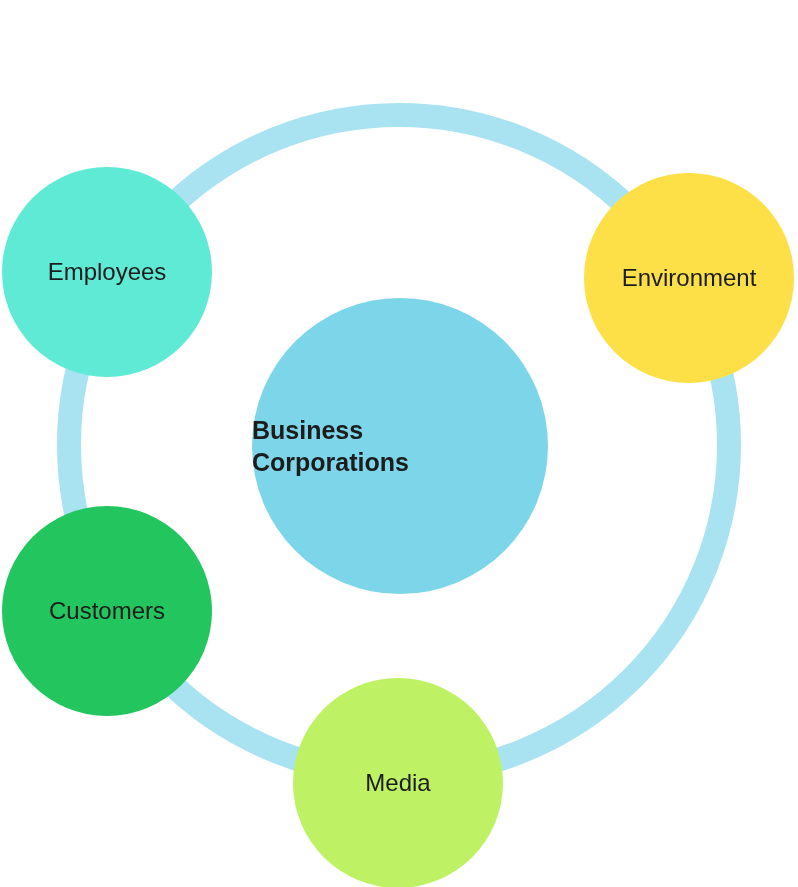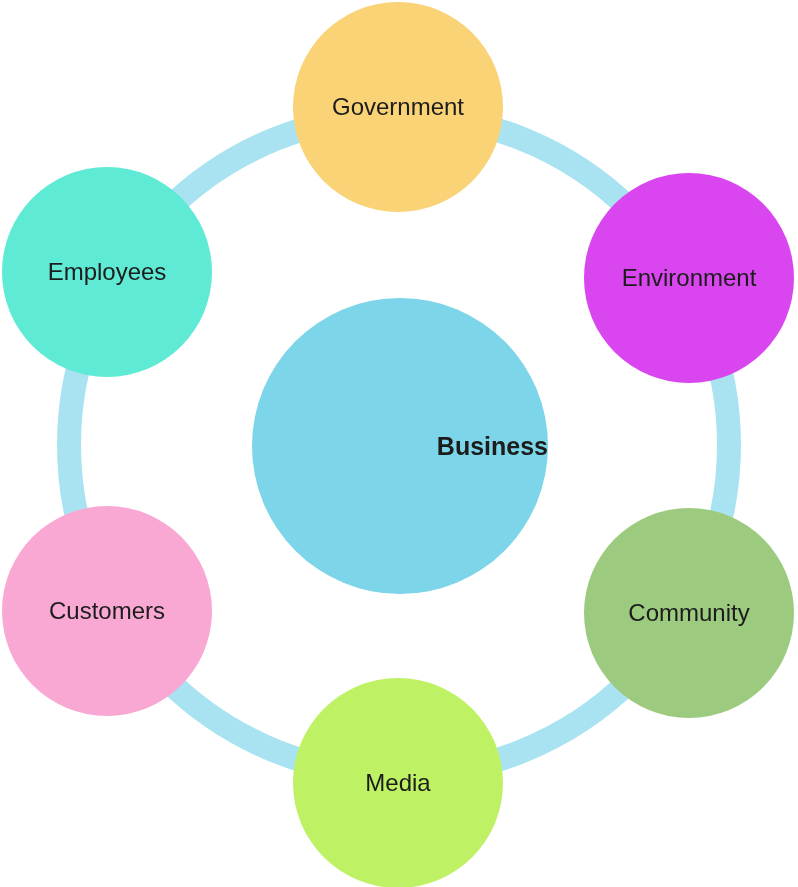--- a/index.html
+++ b/index.html
@@ -49,57 +49,52 @@
   .node-employees   { left: 2px;   top: 167px; }
   .node-center {
     position: absolute;
     left: 252px;
     top: 298px;
     width: 296px;
     height: 296px;
     border-radius: 50%;
     display: flex;
     flex-direction: column;
-    align-items: flex-end;
+    align-items: flex-start;
     justify-content: center;
     text-align: center;
     font-size: 25px;
     font-weight: bold;
     color: #1c1c1c;
     line-height: 1.3;
   }
 </style>
 </head>
 <body>
 
 <div class="canvas">
 
   <div class="ring" style="border-color: rgb(169, 227, 242);"></div>
 
-  <div class="node node-government" style="background-color: rgb(249, 211, 118);">
-    <span>Government</span>
-  </div>
 
-  <div class="node node-environment" style="background-color: #d946ef;">
+  <div class="node node-environment" style="background-color: #fde047;">
     <span>Environment</span>
   </div>
 
-  <div class="node node-community" style="background-color: rgb(156, 203, 127);">
-    <span>Community</span>
-  </div>
 
   <div class="node node-media" style="background-color: #bef264;">
     <span>Media</span>
   </div>
 
-  <div class="node node-customers" style="background-color: #f9a8d4;">
+  <div class="node node-customers" style="background-color: #22c55e;">
     <span>Customers</span>
   </div>
 
   <div class="node node-employees" style="background-color: #5eead4;">
     <span>Employees</span>
   </div>
 
   <div class="node-center" style="background-color: rgb(124, 213, 232);">
     <span>Business</span>
+    <span>Corporations</span>
   </div>
 
 </div>
 
 </body></html>

